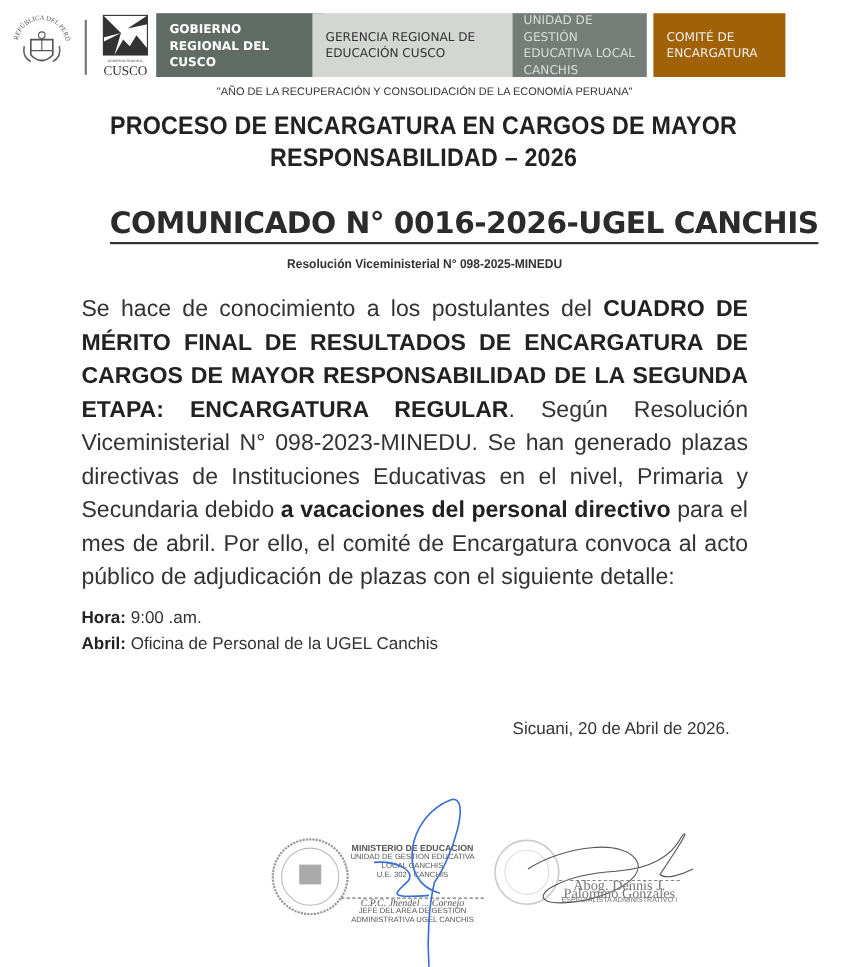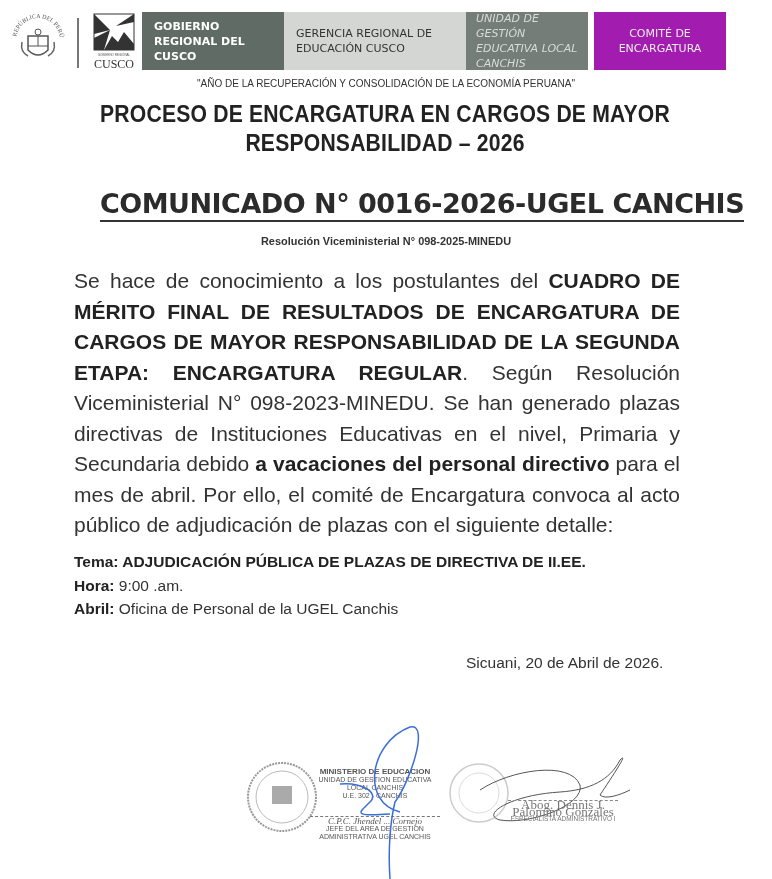--- a/index.html
+++ b/index.html
@@ -3,22 +3,22 @@
 <meta charset="utf-8">
 <style>
   html, body { margin:0; padding:0; background:#ffffff; }
   body { width:772px; height:879px; position:relative; overflow:hidden; font-family:"Liberation Sans", sans-serif; color:#222; }
   .coat { position:absolute; left:8px; top:10px; width:60px; height:60px; }
   .vline { position:absolute; left:77px; top:18px; width:2px; height:50px; background:#777; }
   .cusco-logo { position:absolute; left:90px; top:12px; width:48px; height:58px; }
   .box { position:absolute; top:12px; height:58px; display:flex; align-items:center; box-sizing:border-box; padding:0 12px; font-family:"DejaVu Sans", sans-serif; font-size:11px; line-height:15px; }
   .box1 { left:142px; width:152px; background:#5f6b64; color:#fff; font-weight:bold; }
   .box2 { left:284px; width:192px; background:#d4d6d4; color:#333; }
-  .box3 { left:466px; width:122px; background:#747d78; color:#d9dcd9; padding:0 10px;font-style:italic; }
-  .box4 { left:594px; width:132px; background:#a21caf; color:#eceeec; justify-content:center; text-align:center; }
+  .box3 { left:466px; width:122px; background:#747d78; color:#d9dcd9; padding:0 10px; }
+  .box4 { left:594px; width:120px; background:#a16207; color:#eceeec; justify-content:center; text-align:left; }
   .motto { position:absolute; top:78px; left:0; width:772px; text-align:center; font-size:10px; color:#333; }
   .title { position:absolute; top:100px; left:40px; width:690px; text-align:center; font-family:"Liberation Sans", sans-serif; font-weight:bold; font-size:23px; line-height:29px; color:#222; transform:scaleX(0.92); transform-origin:center; letter-spacing:0.2px;}
   .comunicado { position:absolute; top:188px; left:0; width:772px; text-align:center;padding-left:36px; }
   .comunicado span { font-size:27px; font-weight:bold; color:#2b2b2b; border-bottom:2px solid #333; padding-bottom:1px; font-family:"DejaVu Sans", sans-serif; letter-spacing:-0.5px; }
   .resol { position:absolute; top:235px; left:0; width:772px; text-align:center; font-size:11.5px; font-weight:bold; color:#333; transform:scaleX(0.95); }
   .body-par { position:absolute; top:266px; left:74px; width:606px; font-size:21px; line-height:30.5px; color:#333; text-align:justify; font-family:"Liberation Sans", sans-serif; }
   .body-par b { color:#222; }
   .details { position:absolute; top:550px; left:74px; width:620px; font-size:15.5px; line-height:23.5px; color:#333; }
   .details b { color:#222; }
   .place-date { position:absolute; top:654px; left:466px; font-size:15.5px; color:#333; }
@@ -71,21 +71,20 @@
   <div>RESPONSABILIDAD – 2026</div>
 </div>
 
 <div class="comunicado"><span>COMUNICADO N° 0016-2026-UGEL CANCHIS</span></div>
 
 <div class="resol">Resolución Viceministerial N° 098-2025-MINEDU</div>
 
 <div class="body-par"><span>Se hace de conocimiento a los postulantes del </span><b>CUADRO DE MÉRITO FINAL DE RESULTADOS DE ENCARGATURA DE CARGOS DE MAYOR RESPONSABILIDAD DE LA SEGUNDA ETAPA: ENCARGATURA REGULAR</b><span>. Según Resolución Viceministerial N° 098-2023-MINEDU. Se han generado plazas directivas de Instituciones Educativas en el nivel, Primaria y Secundaria debido </span><b>a vacaciones del personal directivo</b><span> para el mes de abril. Por ello, el comité de Encargatura convoca al acto público de adjudicación de plazas con el siguiente detalle:</span></div>
 
 <div class="details">
-  <div><b>Tema: </b><b>ADJUDICACIÓN PÚBLICA DE PLAZAS DE DIRECTIVA DE II.EE.</b></div>
   <div><b>Hora:</b><span> 9:00 .am.</span></div>
   <div><b>Abril:</b><span> Oficina de Personal de la UGEL Canchis</span></div>
 </div>
 
 <div class="place-date">Sicuani, 20 de Abril de 2026.</div>
 
 <svg class="stamp1" viewBox="0 0 75 75">
   <circle cx="37" cy="37" r="34" fill="none" stroke="#999" stroke-width="2" stroke-dasharray="2,1"></circle>
   <circle cx="37" cy="37" r="26" fill="none" stroke="#bbb" stroke-width="1"></circle>
   <rect x="27" y="26" width="20" height="18" fill="#aaa"></rect>

